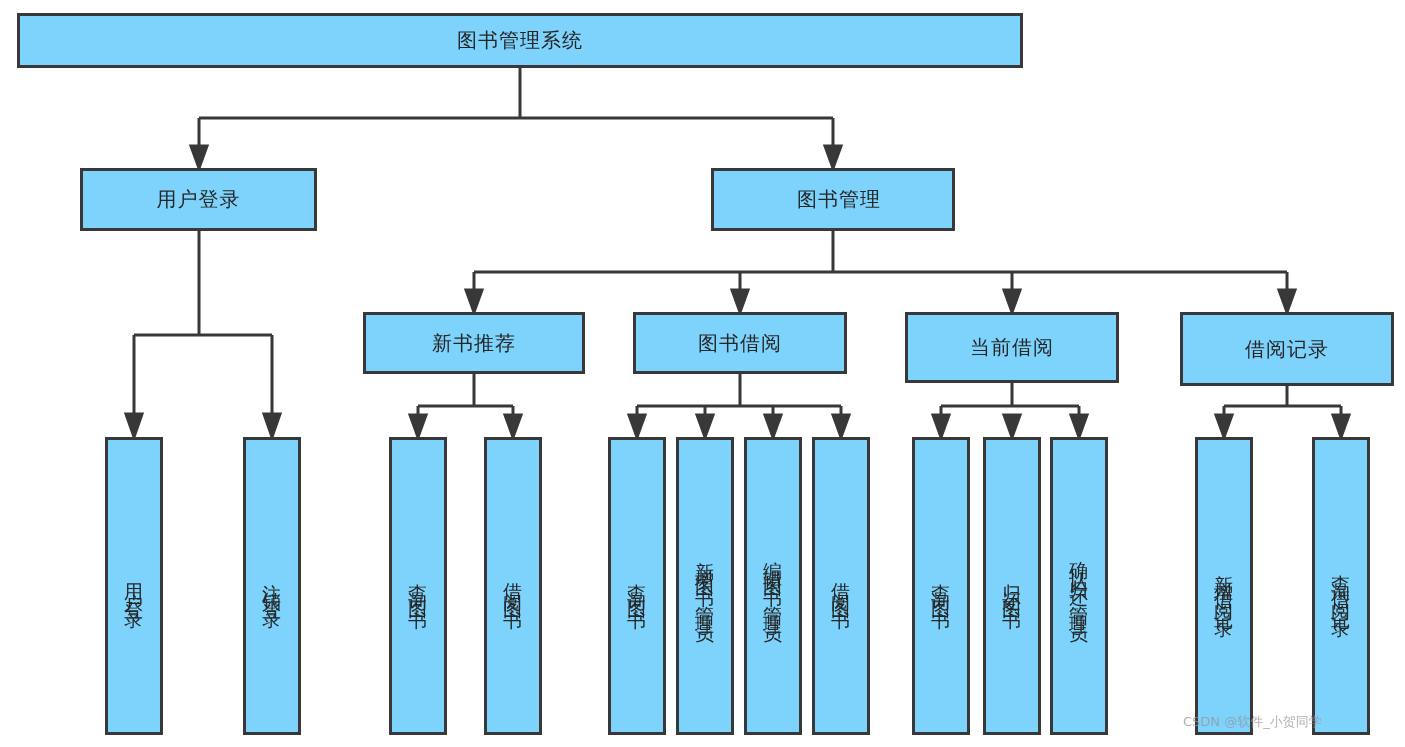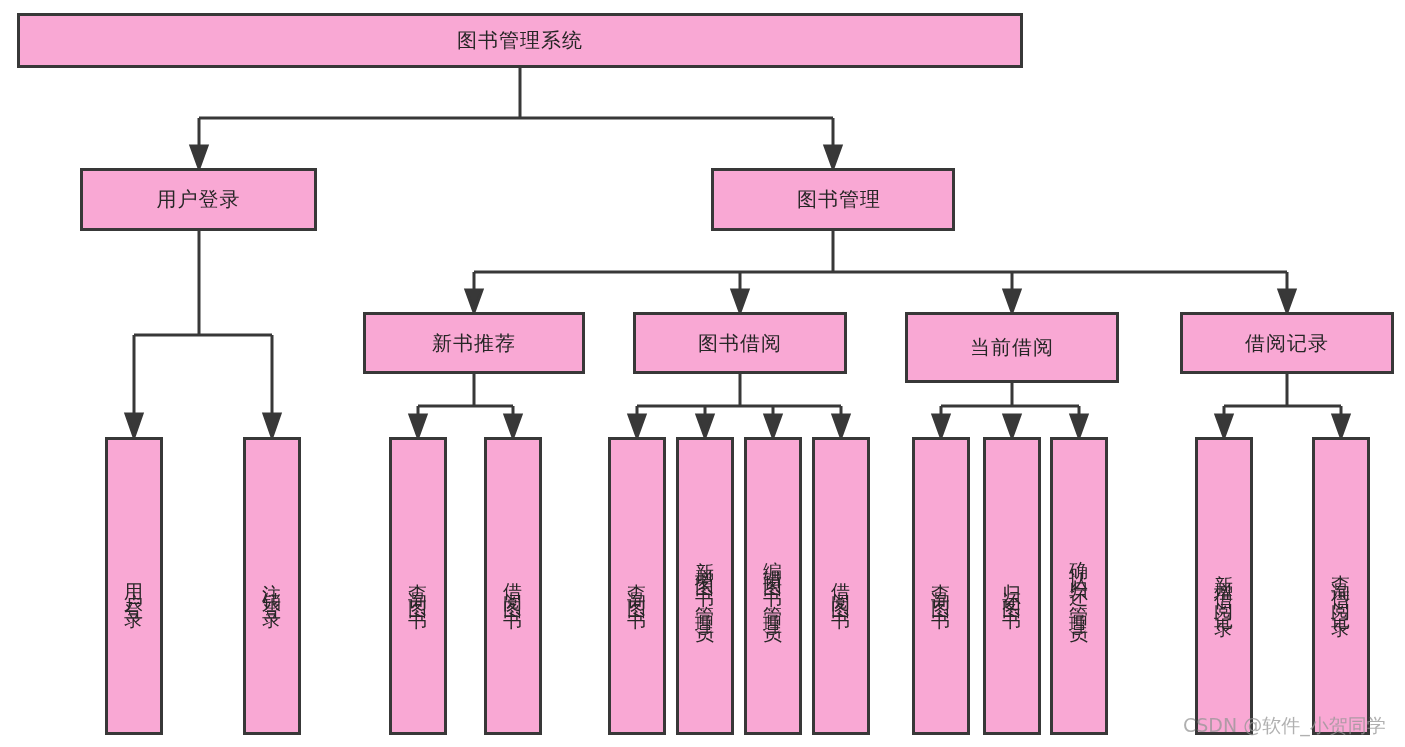--- a/index.html
+++ b/index.html
@@ -12,21 +12,21 @@
     width: 1405px;
     height: 747px;
     background: #ffffff;
     font-family: "DejaVu Sans", "Liberation Sans", sans-serif;
     color: #262626;
     overflow: hidden;
   }
   .node {
     position: absolute;
     box-sizing: border-box;
-    background: #f9a8d4;
+    background: #7dd3fc;
     border: 3px solid #383838;
     display: flex;
     align-items: center;
     justify-content: center;
   }
   .node-h {
     font-size: 20px;
     letter-spacing: 1px;
     white-space: nowrap;
   }
@@ -45,21 +45,21 @@
     left: 0;
     top: 0;
     width: 1405px;
     height: 747px;
     pointer-events: none;
   }
   .watermark {
     position: absolute;
     left: 1183px;
     top: 713px;
-    font-size: 19px;
+    font-size: 13px;
     color: rgba(150, 150, 150, 0.75);
     white-space: nowrap;
     z-index: 10;
   }
 </style>
 </head>
 <body>
 
 <div id="stage">
 
@@ -128,21 +128,21 @@
 
   <div class="node node-h" style="left:633px; top:312px; width:214px; height:62px;">
     <span>图书借阅</span>
   </div>
   <div class="node node-h" style="left:363px; top:312px; width:222px; height:62px;">
     <span>新书推荐</span>
   </div>
   <div class="node node-h" style="left:905px; top:312px; width:214px; height:71px;">
     <span>当前借阅</span>
   </div>
-  <div class="node node-h" style="left:1180px; top:312px; width:214px; height:62px;">
+  <div class="node node-h" style="left:1180px; top:312px; width:214px; height:74px;">
     <span>借阅记录</span>
   </div>
 
   <div class="node node-v" style="left:105px; top:437px; width:58px; height:298px;">
     <span class="vtext">用户登录</span>
   </div>
   <div class="node node-v" style="left:243px; top:437px; width:58px; height:298px;">
     <span class="vtext">注销登录</span>
   </div>
 

